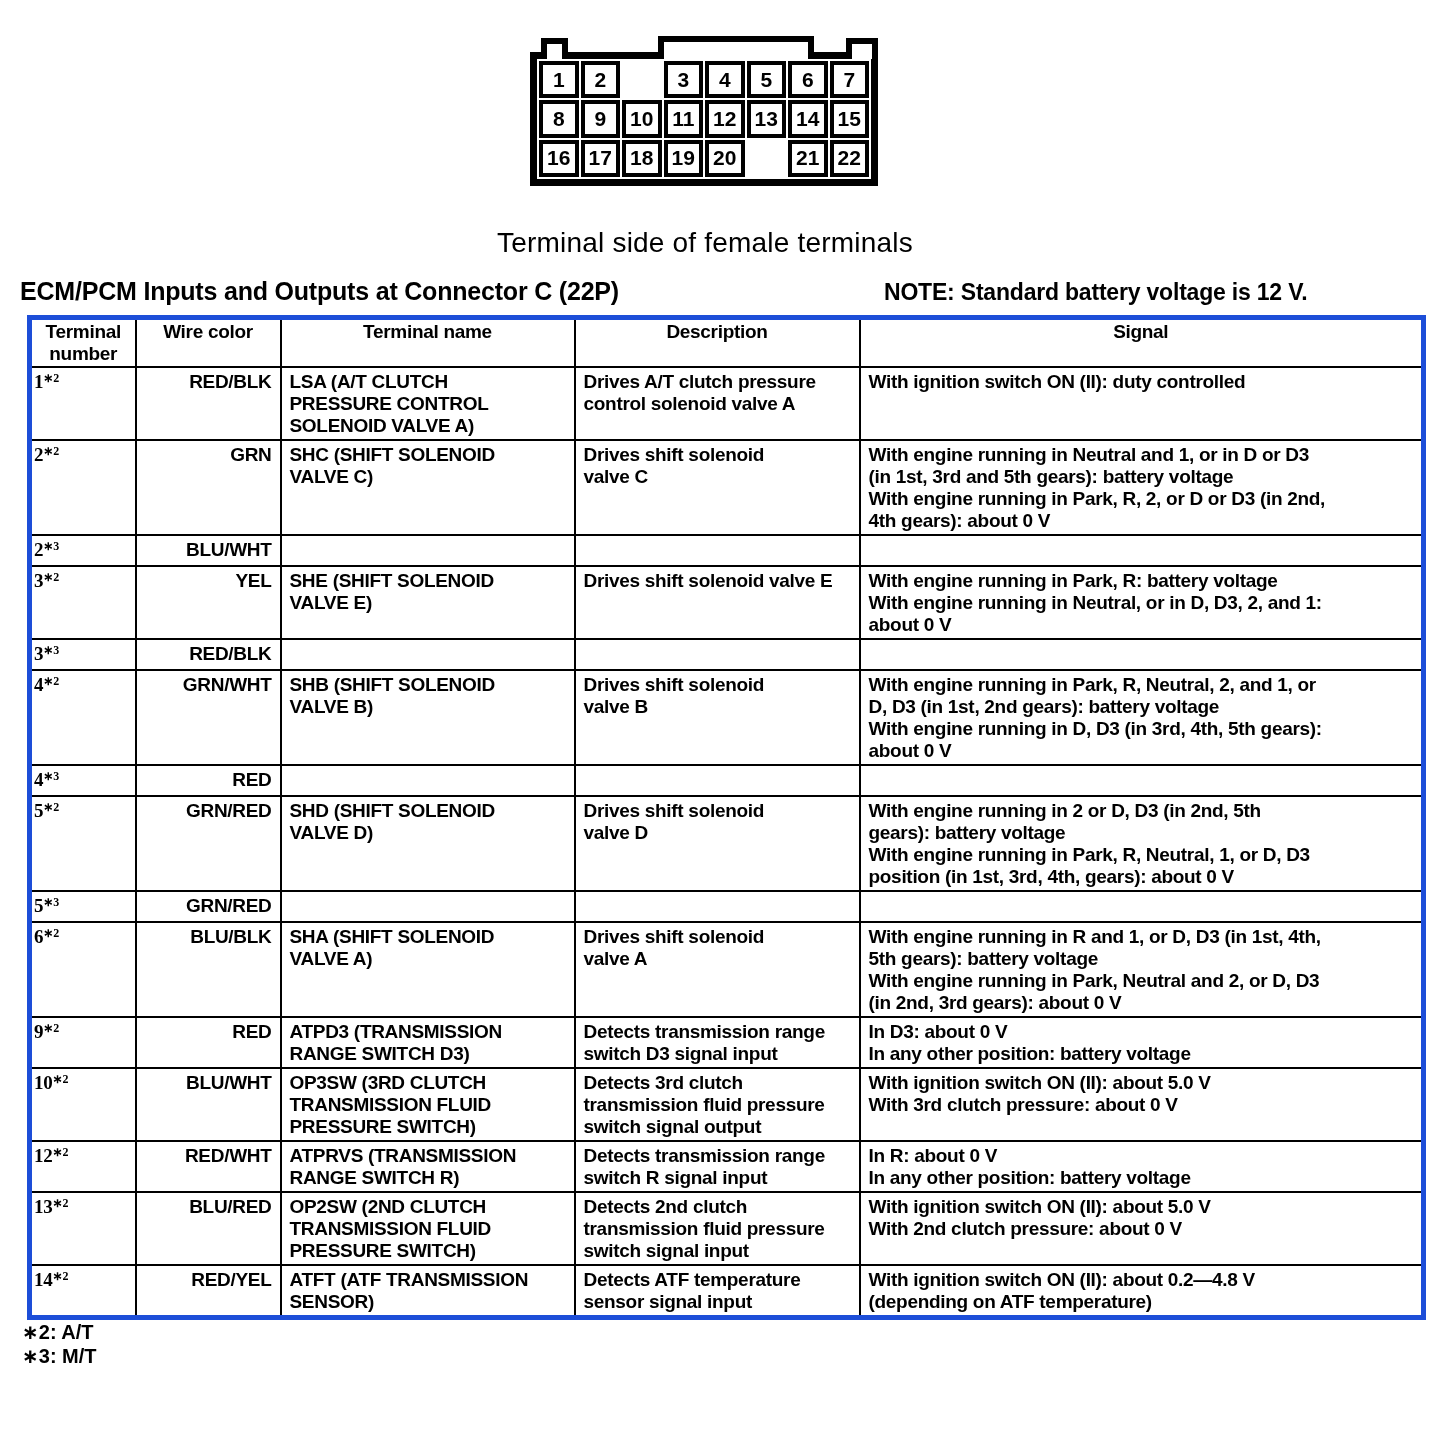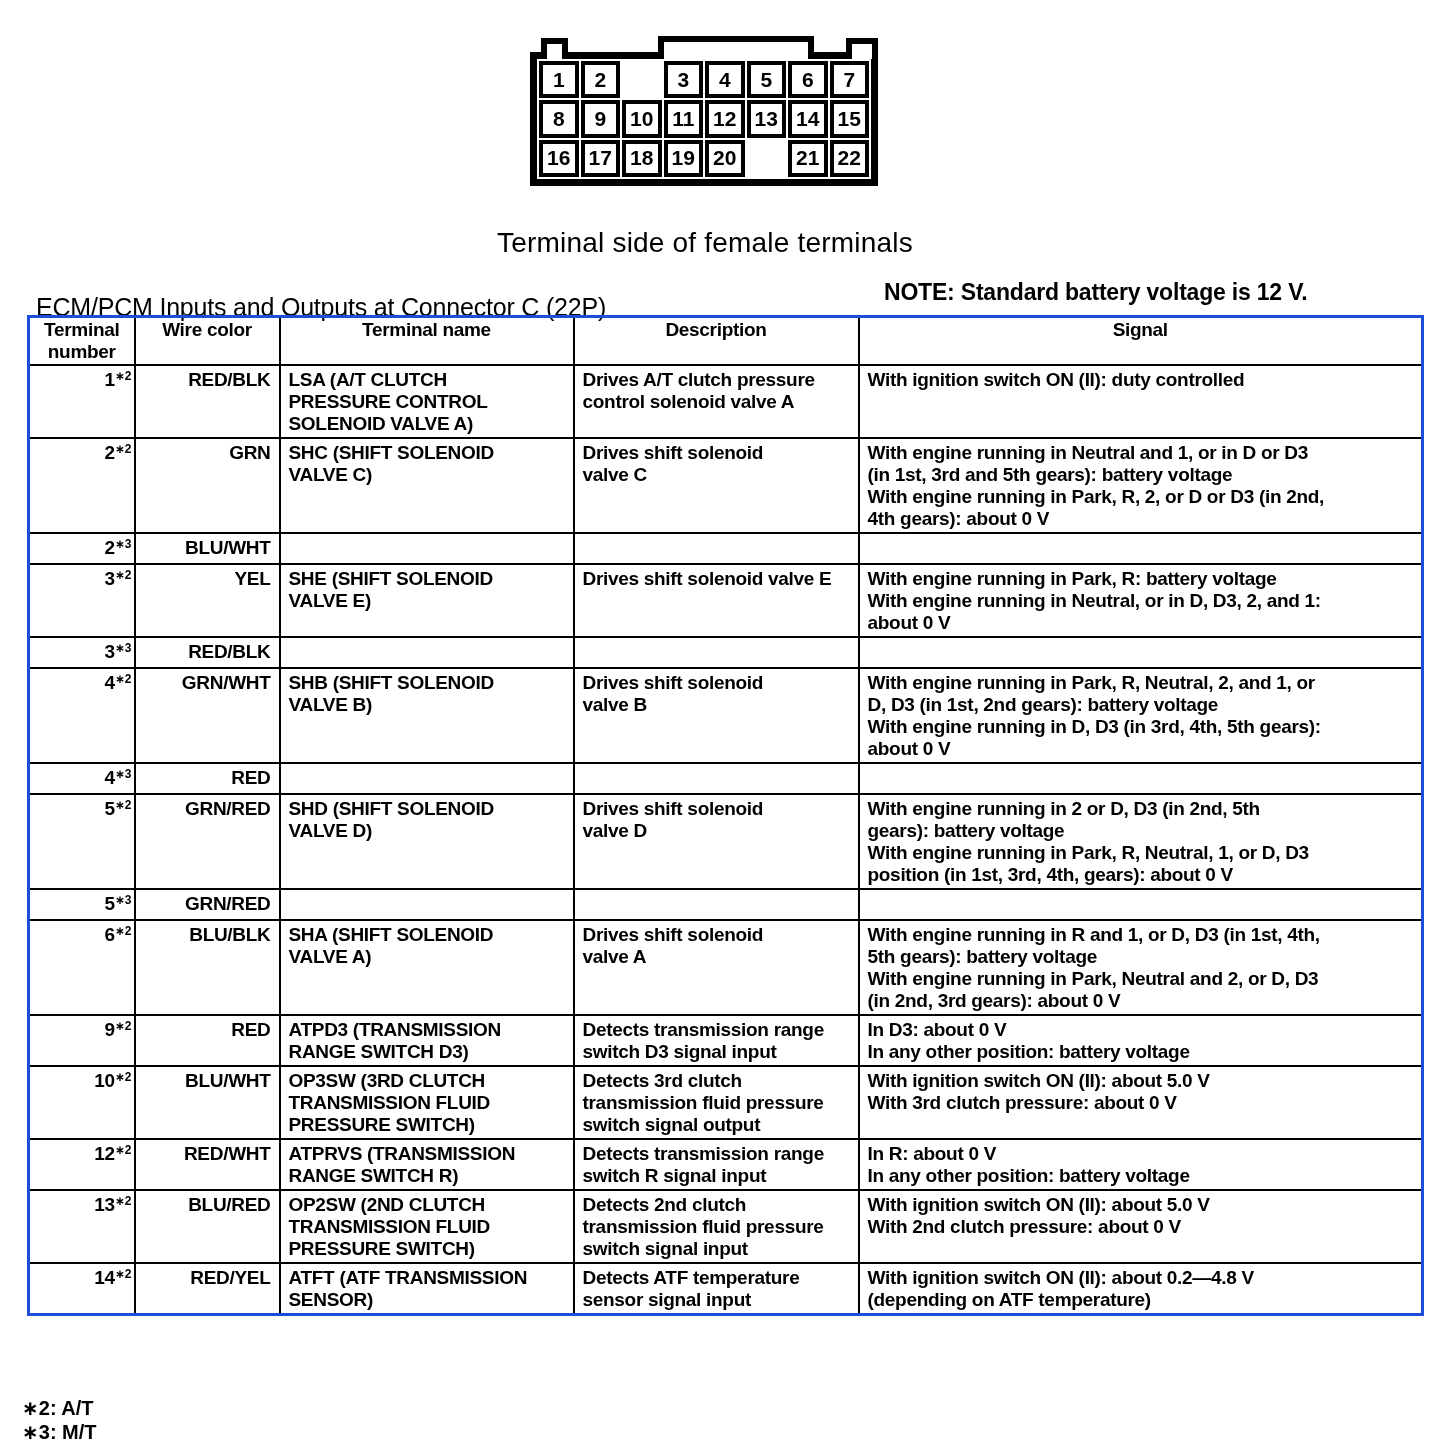--- a/index.html
+++ b/index.html
@@ -32,45 +32,45 @@
   }
   .pin.empty { border:none; }
 
   .caption {
     position:absolute; left:400px; top:227px; width:610px; text-align:center;
     font-size:28px; font-weight:400; letter-spacing:0.2px;
   }
 
   
   .page-title {
-    position:absolute; left:20px; top:277px; margin:16px;
-    font-size:25px; font-weight:400; letter-spacing:-0.2px;
+    position:absolute; left:20px; top:277px; margin:0;
+    font-size:25px; font-weight:700; letter-spacing:-0.2px;
   }
   .note {
     position:absolute; left:884px; top:279px;
     font-size:23px; font-weight:700; letter-spacing:-0.2px;
   }
 
   
   table.pinout {
     position:absolute; left:27px; top:315px; width:1394px;
     border-collapse:collapse; table-layout:fixed;
-    border:3px solid #1d4ed8;
+    border:5px solid #1d4ed8;
     font-size:19px; line-height:22px; font-weight:700; letter-spacing:-0.3px;
   }
   .pinout th, .pinout td { border:2px solid #000; vertical-align:top; }
   .pinout th { text-align:center; padding:1px 2px; white-space:pre-line; line-height:22px; }
   .pinout td { padding:3px 8px 2px 8px; }
-  .c-term { text-align:right; padding-left:2px !important; padding-right:2px !important; }
+  .c-term { text-align:left; padding-left:2px !important; padding-right:2px !important;font-family:Liberation Serif, serif; }
   .c-wire { text-align:right; }
   .preline { white-space:pre-line; }
   .tsup { font-size:12px; position:relative; top:-6px; letter-spacing:0; }
 
   
-  .footnotes { position:absolute; left:22px; top:1396px; font-size:20px; font-weight:700; line-height:24px; }
+  .footnotes { position:absolute; left:22px; top:1320px; font-size:20px; font-weight:700; line-height:24px; }
 </style>
 </head>
 <body>
 
 <div class="connector">
   <div class="tab tab-left"></div>
   <div class="tab tab-wide"></div>
   <div class="tab tab-right"></div>
   <div class="connector-body">
     <div class="pin-grid" id="pin-grid">

